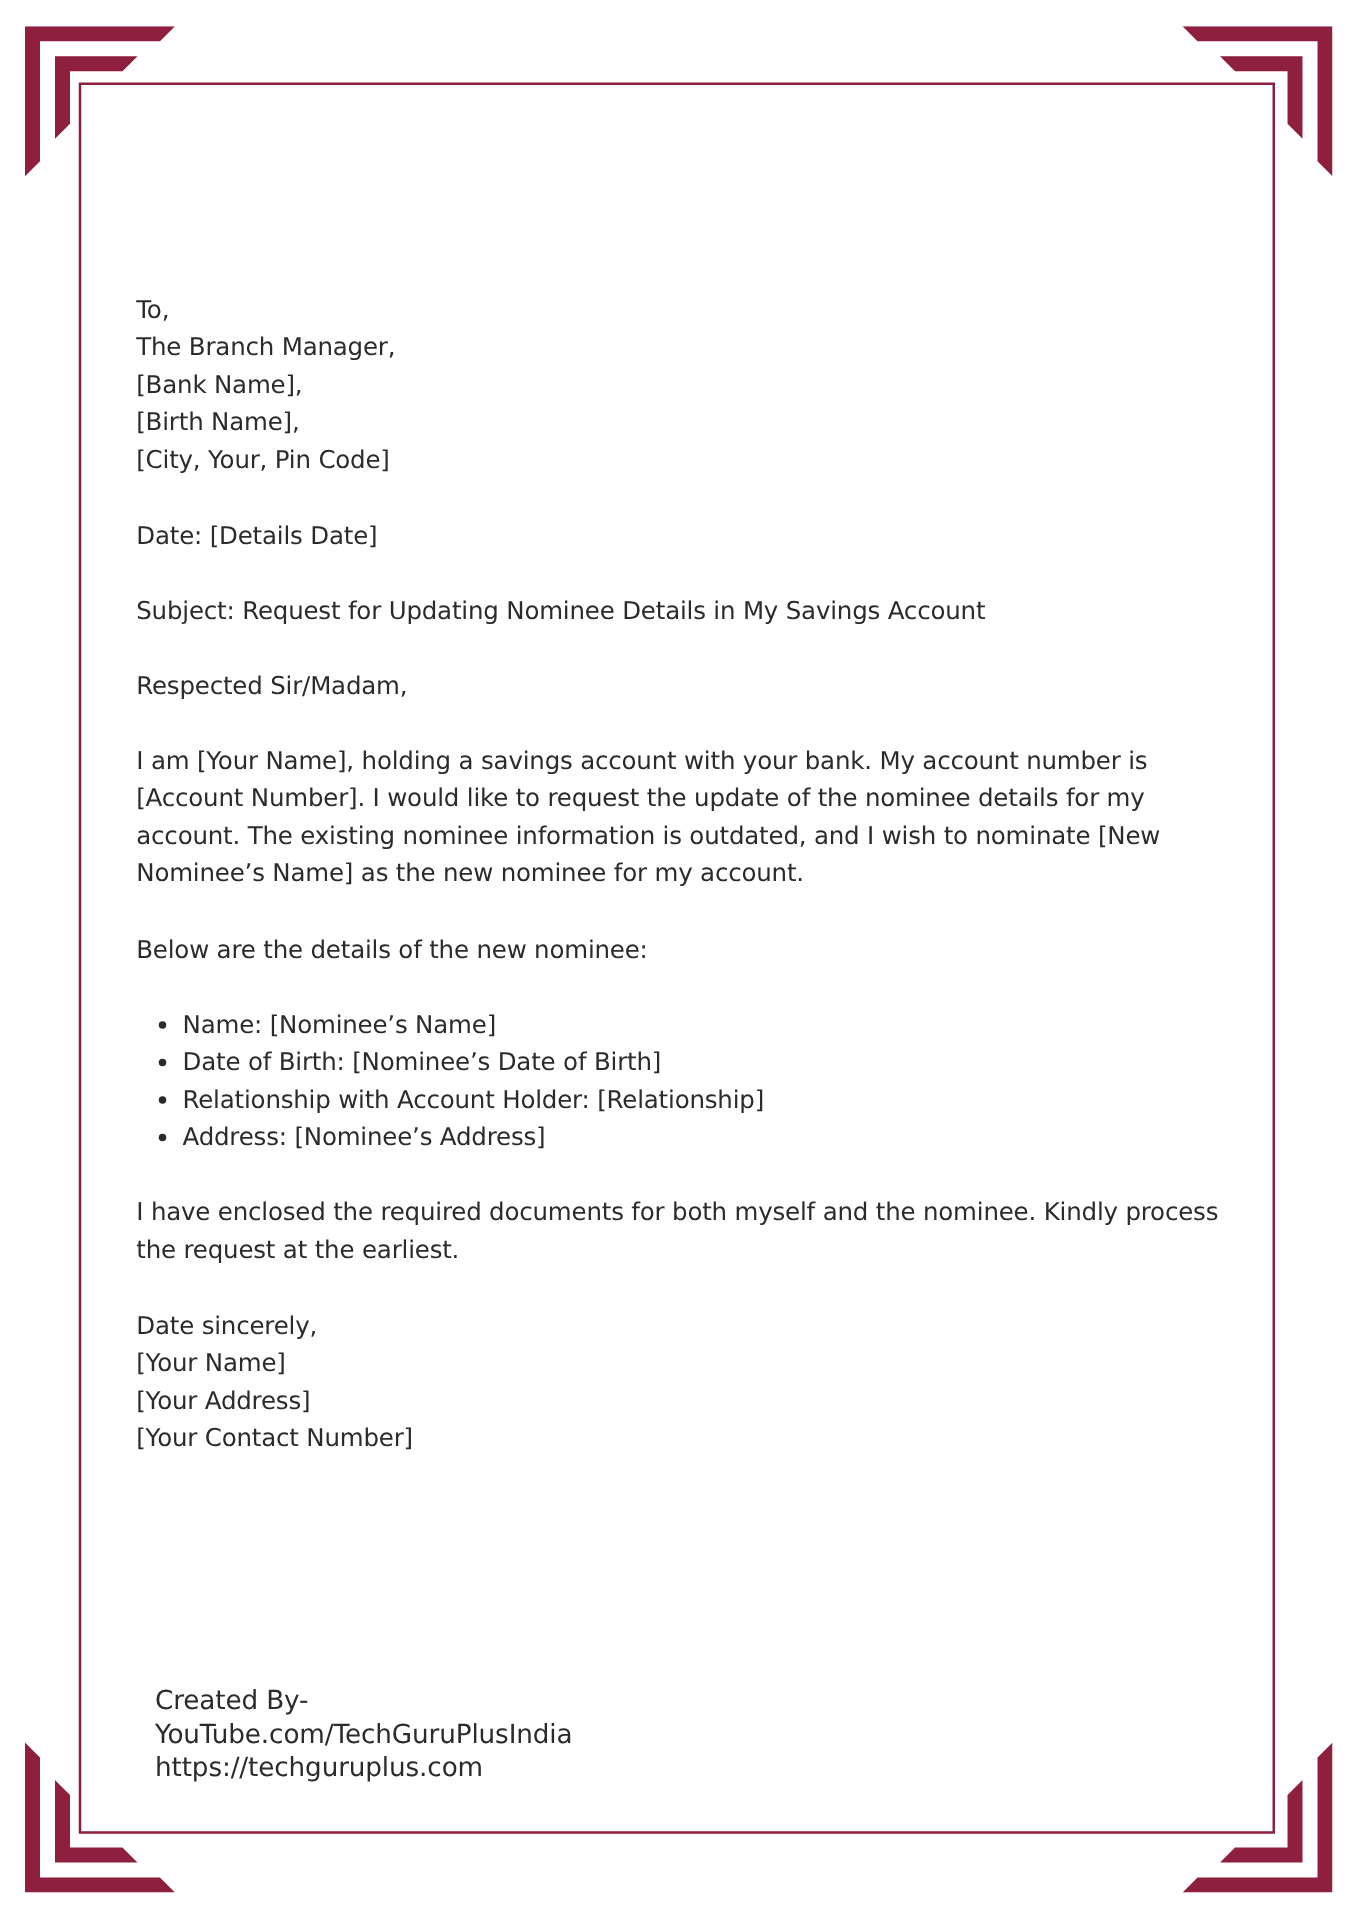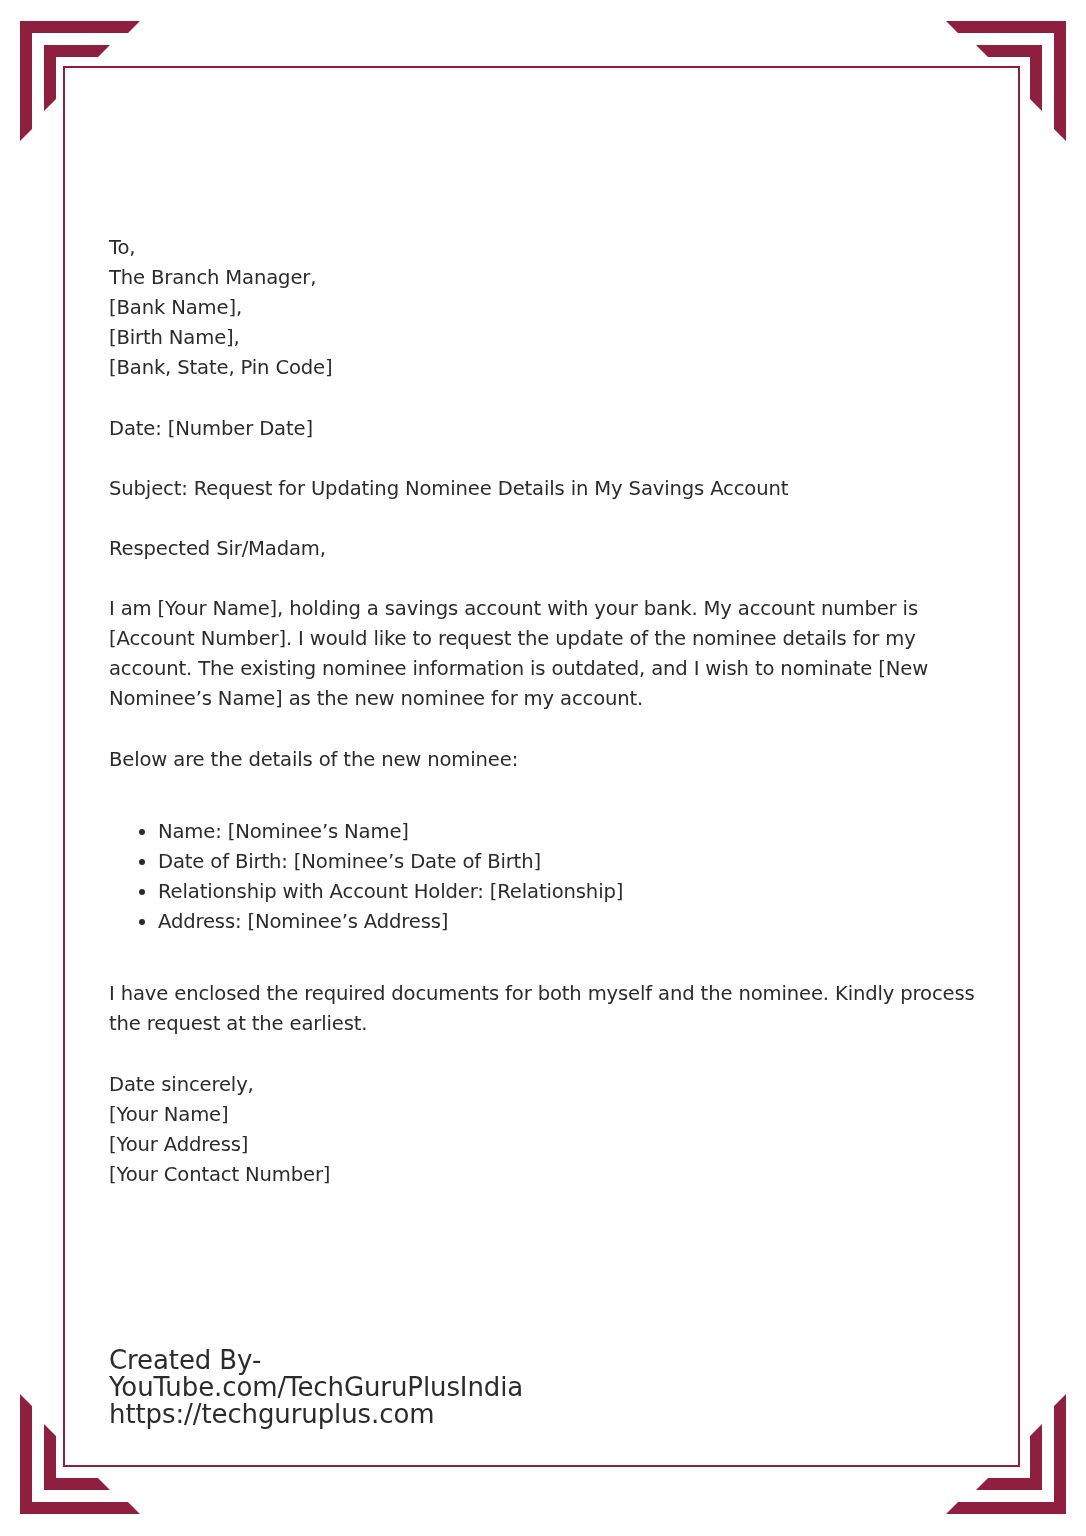--- a/index.html
+++ b/index.html
@@ -40,30 +40,30 @@
       left: 109px;
       top: 233px;
       width: 880px;
       font-size: 19.6px;
       line-height: 30.1px;
       letter-spacing: -0.15px;
     }
     .letter p { margin: 0; }
     .gap { height: 30.1px; }
     .letter ul {
-      margin: 12px;
+      margin: 0;
       padding-left: 37px;
       list-style: disc;
     }
     .letter ul li { padding-left: 0; }
     .footer {
       position: absolute;
-      left: 109px;
+      left: 124px;
       top: 1347px;
-      font-size: 26px;
+      font-size: 21px;
       line-height: 27px;
       letter-spacing: -0.1px;
     }
     .footer p { margin: 0; }
   </style>
 </head>
 <body>
 
 <div class="frame"></div>
 
@@ -91,24 +91,24 @@
     <polygon points="24,24 90,24 78,36 36,36 36,78 24,90" fill="#8e1f3e"></polygon>
   </svg>
 </div>
 
 <div class="letter">
   <div>
     <p>To,</p>
     <p>The Branch Manager,</p>
     <p>[Bank Name],</p>
     <p>[Birth Name],</p>
-    <p>[Bank, State, Pin Code]</p>
+    <p>[City, Your, Pin Code]</p>
   </div>
   <div class="gap"></div>
-  <p>Date: [Number Date]</p>
+  <p>Date: [Details Date]</p>
   <div class="gap"></div>
   <p>Subject: Request for Updating Nominee Details in My Savings Account</p>
   <div class="gap"></div>
   <p>Respected Sir/Madam,</p>
   <div class="gap"></div>
   <p>I am [Your Name], holding a savings account with your bank. My account number is [Account Number]. I would like to request the update of the nominee details for my account. The existing nominee information is outdated, and I wish to nominate [New Nominee’s Name] as the new nominee for my account.</p>
   <div class="gap"></div>
   <p>Below are the details of the new nominee:</p>
   <div class="gap"></div>
   <ul>

